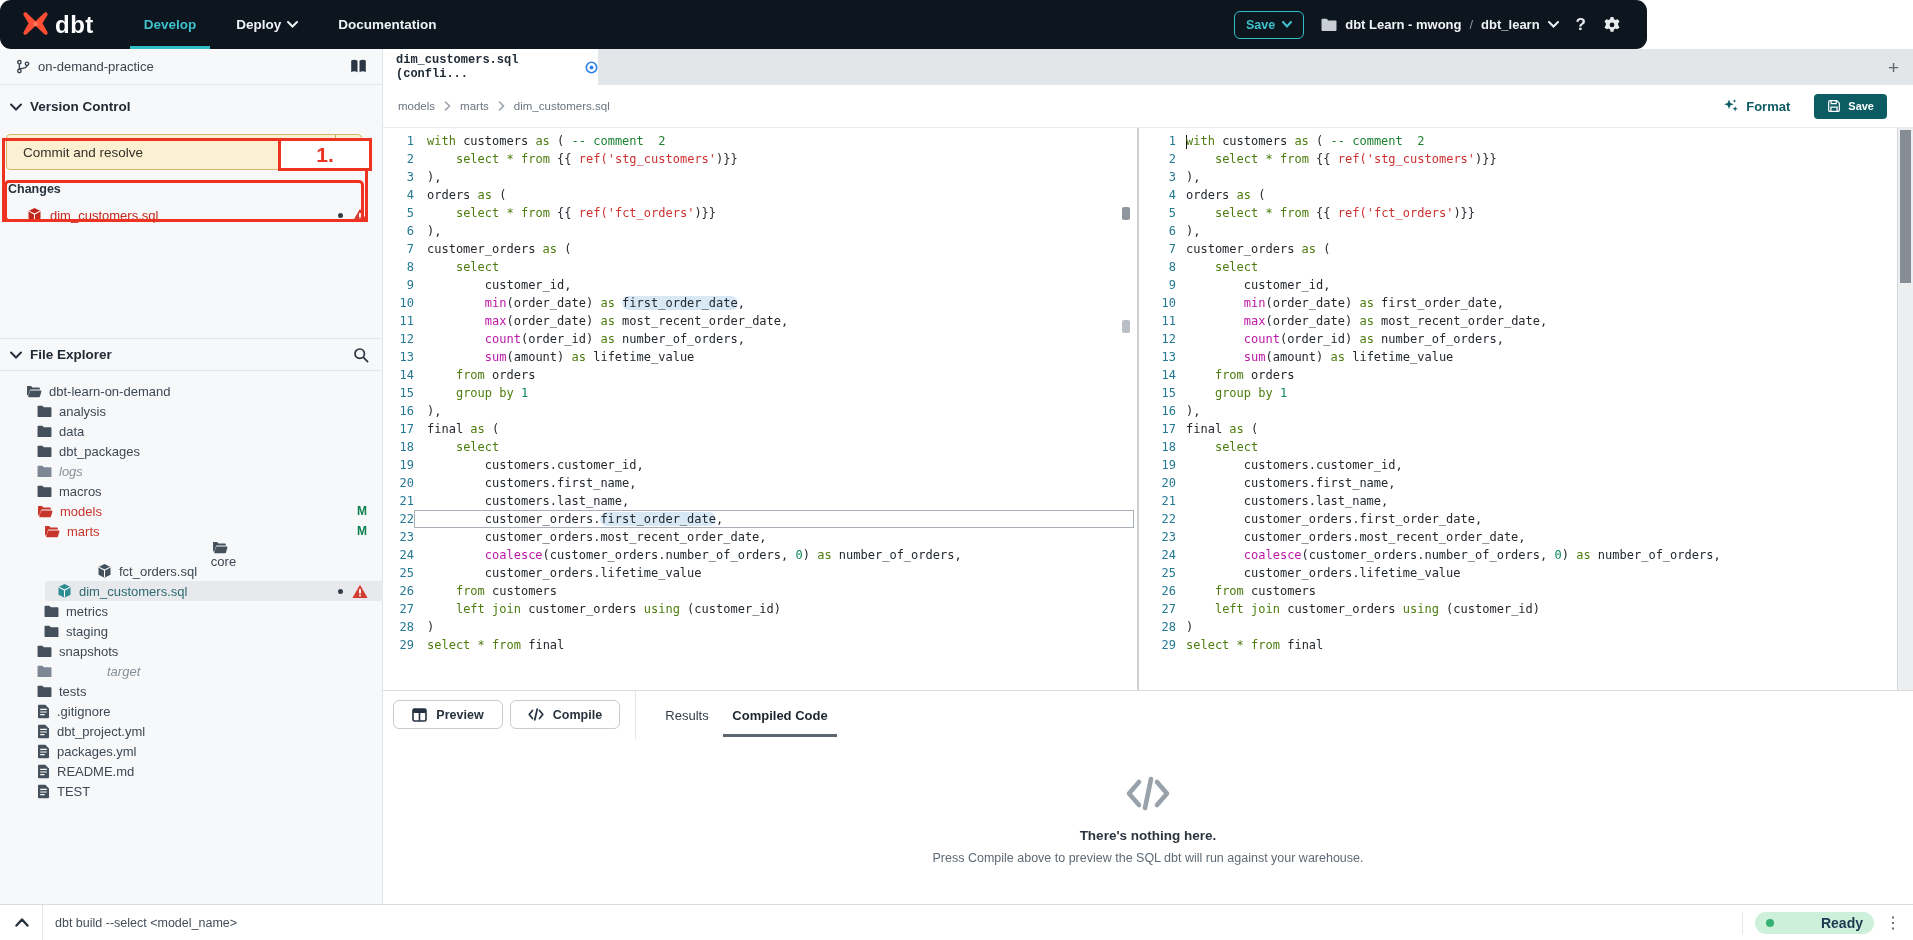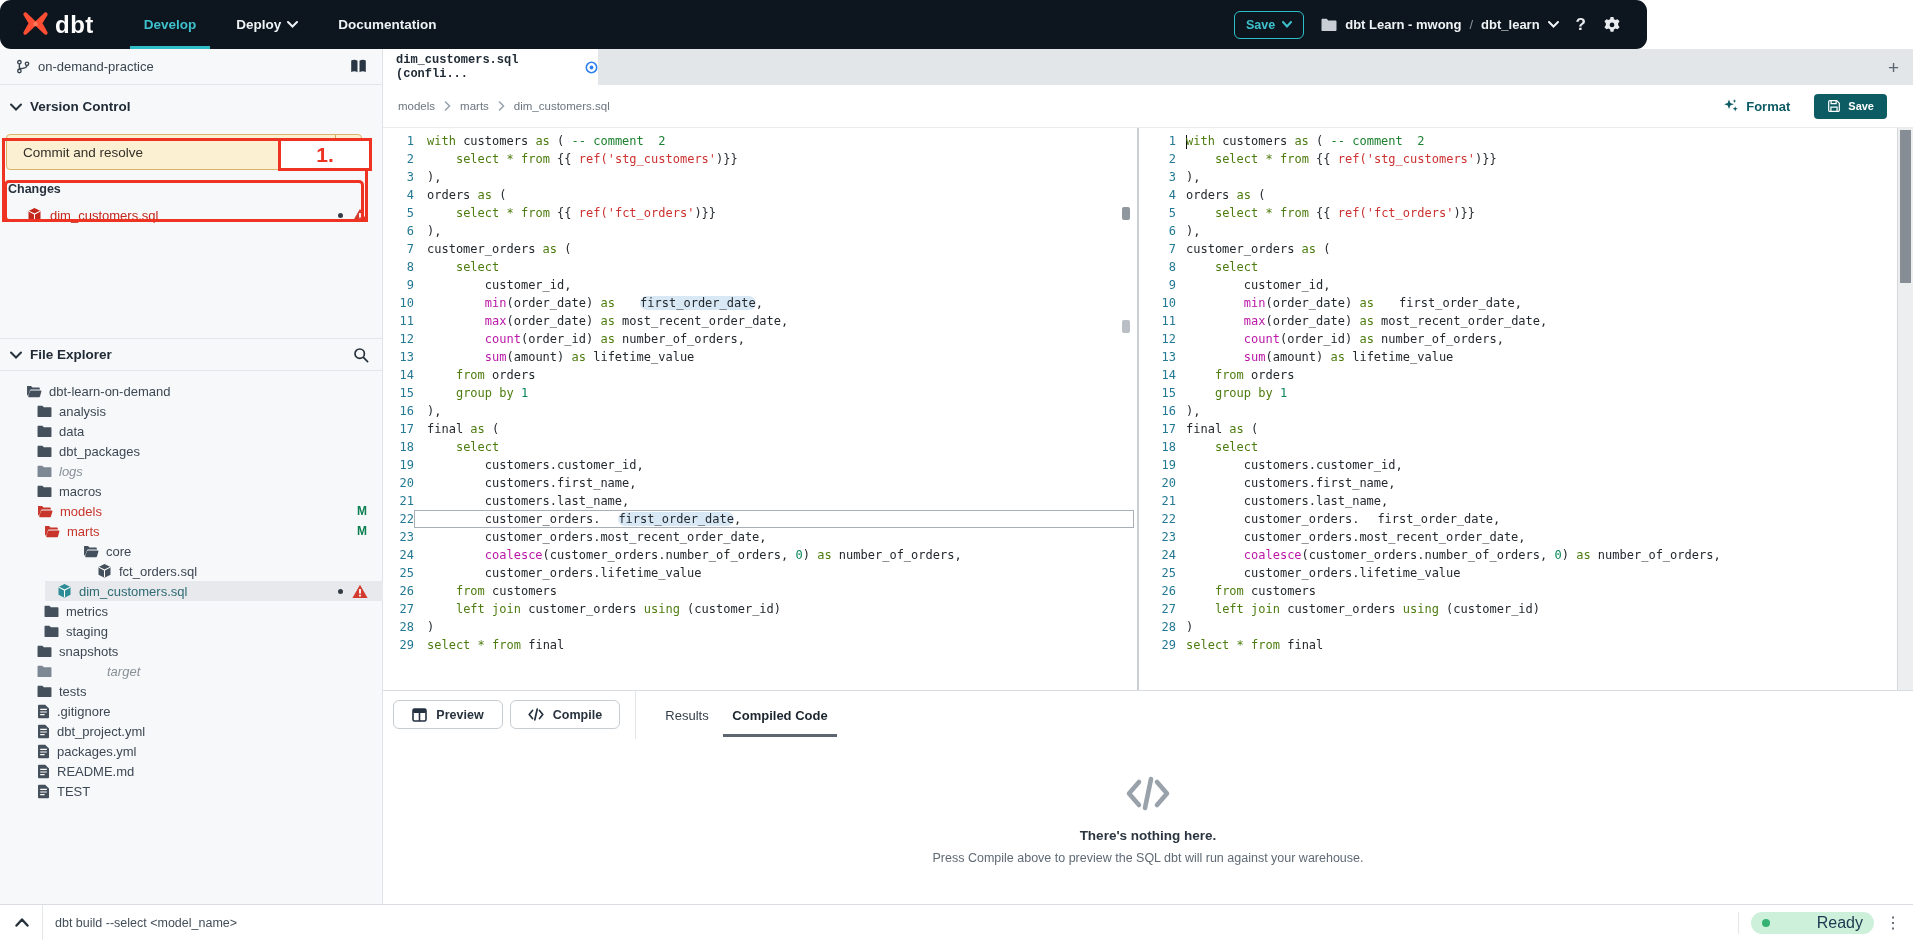--- a/index.html
+++ b/index.html
@@ -100,21 +100,21 @@
   .ln { flex:0 0 auto; text-align:right; color:#237893; }
   #pane-left  .ln { width:31px; }
   #pane-right .ln { width:28px; }
   .cw { flex:1 1 auto; position:relative; }
   #pane-left  .cw { padding-left:13px; }
   #pane-right .cw { padding-left:10px; }
   .cl.cur .cw { box-shadow:inset 0 0 0 1px #a9afb8; }
   .tk-k { color:#4d7c0f; } .tk-f { color:#bb18a8; } .tk-s { color:#cd3131; }
   .tk-c { color:#1d8130; } .tk-n { color:#098658; }
   .code-text { color:#24292e; }
-  .tk-h { background:#d9e8f5; border-radius:7px;margin-left:18px; }
+  .tk-h { background:#d9e8f5; border-radius:7px; }
   #pane-right .tk-h { background:transparent; }
   .cursor-bar { display:inline-block; width:0; height:14px; border-left:1.6px solid #111;
                 vertical-align:middle; margin-right:-1px; }
   .pane-divider { left:754px; top:0; width:2px; height:562px; background:#ccd0d4; }
   .lscroll-mark1 { left:739px; top:79px;  width:8px; height:13px; background:#8f969d; border-radius:2px; }
   .lscroll-mark2 { left:739px; top:192px; width:8px; height:13px; background:#b9bfc5; border-radius:2px; }
   .rscroll-track { left:1514px; top:0; width:16px; height:562px; background:#eceef0;
                    border-left:1px solid #d5d8db; }
   .rscroll-thumb { left:1517px; top:2px; width:11px; height:153px; background:#868d94; }
 
@@ -141,21 +141,21 @@
   #statusbar { left:0; top:904px; width:1913px; height:36px; background:#fff;
                border-top:1px solid #d9dce0; display:flex; align-items:center; }
   .sb-chevron { margin-left:15px; color:#27323d; cursor:pointer; }
   .sb-div { width:1px; height:36px; background:#e4e7ea; margin-left:13px; }
   .sb-cmd { margin-left:12px; font-size:12.5px; color:#434e59; }
   .sb-right { margin-left:auto; display:flex; align-items:center; margin-right:12px; }
   .sb-div2 { width:1px; height:22px; background:#e4e7ea; margin-right:12px; }
   .ready-pill { background:#cdf0db; border-radius:11px; height:22px; display:flex;
                 align-items:center; gap:7px; padding:0 11px; }
   .ready-dot { width:8px; height:8px; border-radius:50%; background:#35b173; }
-  .ready-text { font-size:16px; font-weight:400; color:#1c374f;padding-left:40px; }
+  .ready-text { font-size:14px; font-weight:700; color:#1c374f;padding-left:40px; }
   .kebab { margin-left:11px; color:#49545f; font-size:16px; letter-spacing:0; cursor:pointer;
            line-height:1; }
 </style>
 </head>
 <body>
 
 <div id="app">
 
   <div id="topnav" class="abs">
     <div class="logo-wrap">
@@ -356,21 +356,21 @@
         <div class="trow red" style="padding-left: 44px;">
           <span>
             <svg width="16" height="13" viewBox="0 0 17 14">
               <path d="M1.2 1h4.1l1.6 1.7h6.9a1 1 0 0 1 1 1v1.2H5.4a1.4 1.4 0 0 0-1.34 1L2.3 11.4 1 11V2a1 1 0 0 1 .2-1z" fill="#c8352a"></path>
               <path d="M5.5 6h10.3a.7.7 0 0 1 .67.9l-1.55 5.5a1 1 0 0 1-.96.7H3a.7.7 0 0 1-.67-.9l1.6-5.2A1.4 1.4 0 0 1 5.5 6z" fill="#c8352a"></path>
             </svg>
           </span>
           <span class="tname">marts</span>
           <span class="tbadge">M</span>
         </div>
-        <div class="trow" style="padding-left: 83px;">
+        <div class="trow" style="padding-left: 57px; flex-direction: column;">
           <span>
             <svg width="16" height="13" viewBox="0 0 17 14">
               <path d="M1.2 1h4.1l1.6 1.7h6.9a1 1 0 0 1 1 1v1.2H5.4a1.4 1.4 0 0 0-1.34 1L2.3 11.4 1 11V2a1 1 0 0 1 .2-1z" fill="#44505c"></path>
               <path d="M5.5 6h10.3a.7.7 0 0 1 .67.9l-1.55 5.5a1 1 0 0 1-.96.7H3a.7.7 0 0 1-.67-.9l1.6-5.2A1.4 1.4 0 0 1 5.5 6z" fill="#44505c"></path>
             </svg>
           </span>
           <span class="tname">core</span>
         </div>
         <div class="trow" style="padding-left: 97px;">
           <span>

